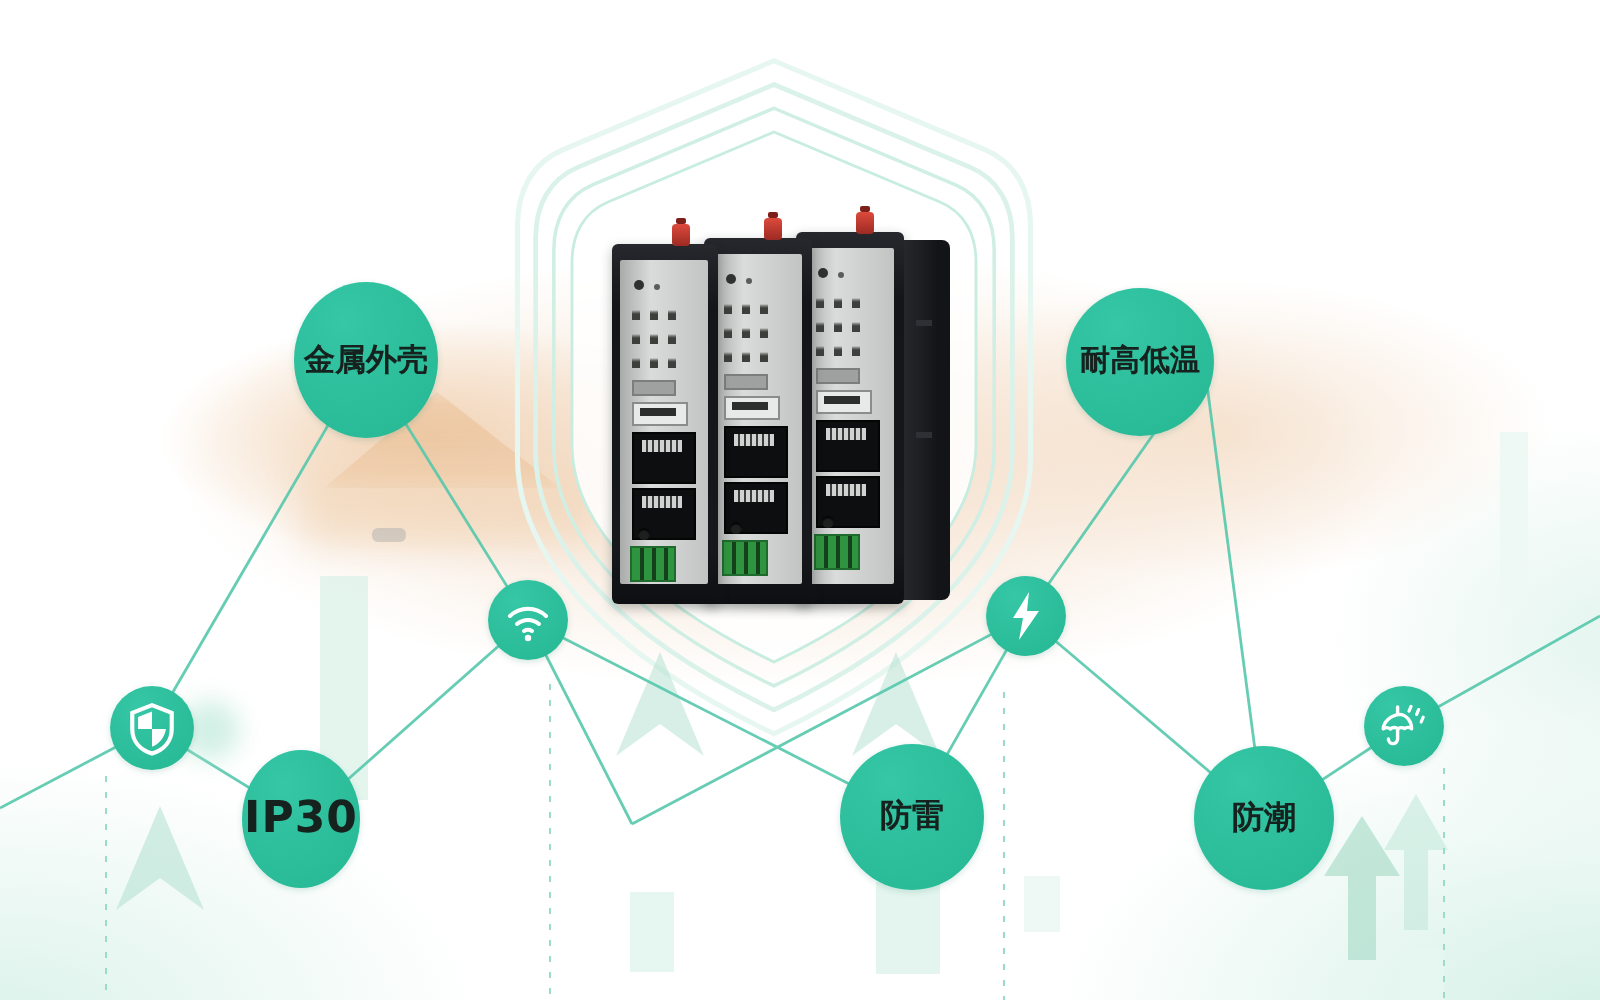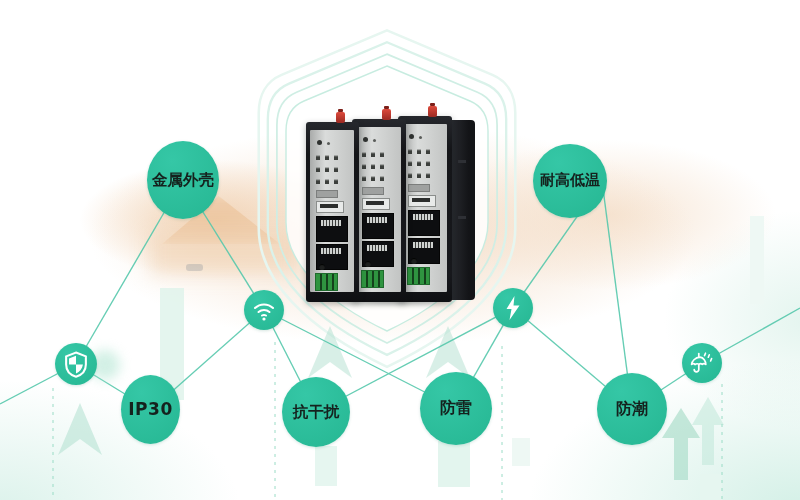--- a/index.html
+++ b/index.html
@@ -213,24 +213,21 @@
 
   <div class="glow" style="left:90px;top:350px;width:30px;height:30px;"></div>
 
   <div class="fc" style="left:147px;top:141px;width:72px;height:78px;">
     <span style="font-size:15.5px">金属外壳</span>
   </div>
   <div class="fc" style="left:533px;top:144px;width:74px;height:74px;">
     <span style="font-size:15px">耐高低温</span>
   </div>
   <div class="fc" style="left:121px;top:375px;width:59px;height:69px;">
-    <span style="font-size:17px;letter-spacing:.5px">IP30</span>
-  </div>
-  <div class="fc" style="left:282px;top:377px;width:68px;height:70px;">
-    <span style="font-size:15.5px">抗干扰</span>
+    <span style="font-size:22px;letter-spacing:.5px">IP30</span>
   </div>
   <div class="fc" style="left:597px;top:373px;width:70px;height:72px;">
     <span style="font-size:16px">防潮</span>
   </div>
   <div class="fc" style="left:420px;top:372px;width:72px;height:73px;">
     <span style="font-size:16px">防雷</span>
   </div>
 
   <div class="ic" style="left:55px;top:343px;width:42px;height:42px;">
     <svg width="26" height="27" viewBox="0 0 24 26">

